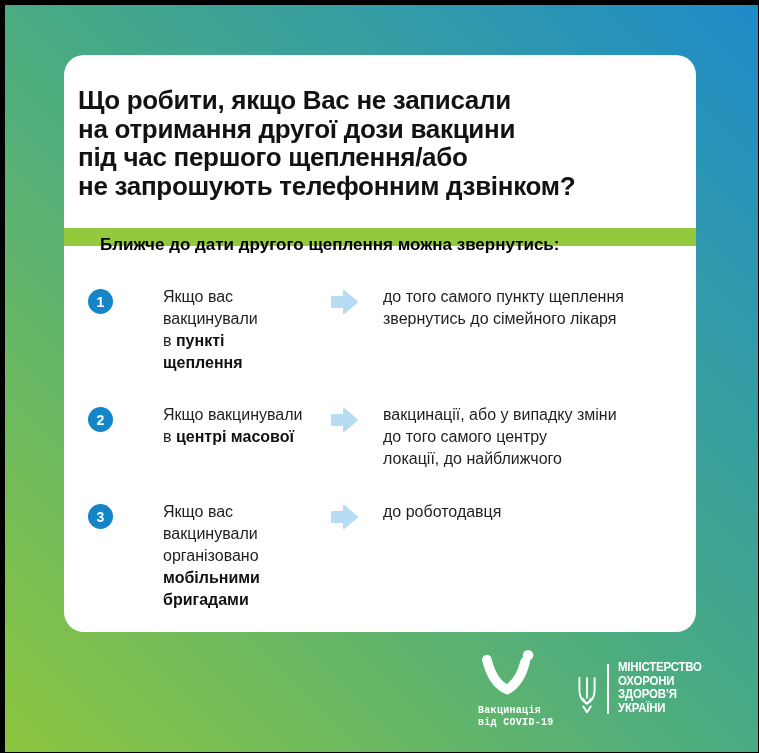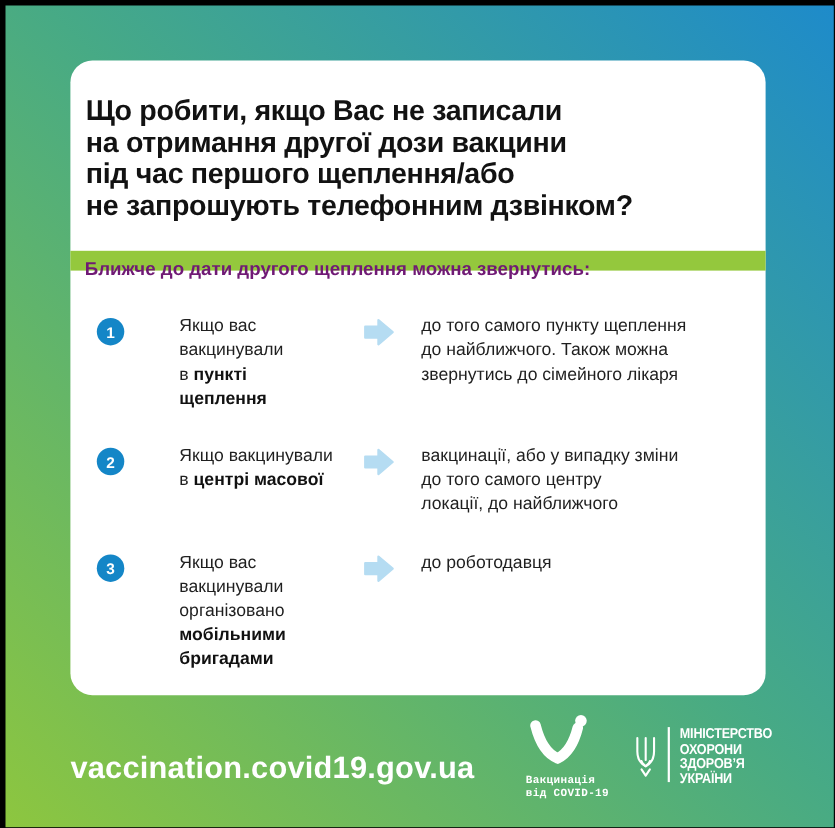--- a/index.html
+++ b/index.html
@@ -14,43 +14,43 @@
     position:absolute; left:64px; top:55px; width:632px; height:577px;
     background:#fff; border-radius:20px;
   }
   .title {
     position:absolute; left:14px; top:31px;
     font-size:26px; font-weight:700; line-height:28.5px;
     color:#121212; letter-spacing:-0.3px; white-space:nowrap;
   }
   .banner {
     position:absolute; left:0; top:173px; width:100%; height:18px;
-    background:#94c83d; color:#701a75; font-size:17px; font-weight:700;
-    line-height:33px; padding-left:13px; white-space:nowrap;
+    background:#94c83d; color:#000000; font-size:17px; font-weight:700;
+    line-height:33px; padding-left:36px; white-space:nowrap;
   }
   .row { position:absolute; left:0; right:0; }
   .row1 { top:231px; } .row2 { top:349px; } .row3 { top:446px; }
   .num {
     position:absolute; left:24px; top:3px; width:25px; height:25px;
     border-radius:50%; background:#1486c7; color:#fff;
     font-size:14px; font-weight:700; display:flex; align-items:center; justify-content:center;
   }
   .ltext { position:absolute; left:63px; top:0; font-size:16px; line-height:22px; color:#1f1f1f;margin-left:36px; }
   .ltext .line { white-space:nowrap; }
   .b { font-weight:700; color:#111;text-align:right; }
   .arrow { position:absolute; left:264px; top:1px; width:32px; height:30px; }
   .rtext { position:absolute; left:319px; top:0; font-size:16px; line-height:22px; color:#1f1f1f; }
   .rtext .line { white-space:nowrap; }
   .url {
     position:absolute; left:64px; top:682px; color:#fff;
     font-size:28px; font-weight:700; letter-spacing:0.2px; white-space:nowrap;
   }
   .vlogo { position:absolute; left:478px; top:650px; width:112px; text-align:left; color:#ffffff;font-family:Liberation Mono, monospace; }
   .vlogo .caption { font-size:10px; font-weight:700; line-height:12px; letter-spacing:0.3px; margin-top:2px; }
-  .ministry { position:absolute; left:575px; top:658px; display:flex; align-items:center; color:#fff; }
+  .ministry { position:absolute; left:575px; top:658px; display:flex; align-items:flex-end; color:#fff; }
   .trident { width:24px; height:38px; margin-top:3px; }
   .mdivider { width:2px; height:50px; background:#fff; margin-left:8px; margin-right:9px; }
   .mtext { font-size:13px; font-weight:700; line-height:13.5px; letter-spacing:-0.2px;
            transform:scaleX(0.88); transform-origin:left top; margin-top:2px; white-space:nowrap; }
 </style>
 </head>
 <body>
 
 <div class="page">
   <div class="gradient"></div>
@@ -71,21 +71,20 @@
         <div class="line"><span>Якщо вас</span><span class="b"></span></div>
         <div class="line"><span>вакцинували</span><span class="b"></span></div>
         <div class="line"><span>в </span><span class="b">пункті</span></div>
         <div class="line"><span></span><span class="b">щеплення</span></div>
       </div>
       <svg class="arrow" viewBox="0 0 32 30">
         <path d="M4 10 h12 v-6 l13 11 l-13 11 v-6 H4 z" fill="#b5dcf2" stroke="#b5dcf2" stroke-width="2" stroke-linejoin="round"></path>
       </svg>
       <div class="rtext">
         <div class="line">до того самого пункту щеплення</div>
-        <div class="line">до найближчого. Також можна</div>
         <div class="line">звернутись до сімейного лікаря</div>
       </div>
     </div>
 
     <div class="row row2">
       <div class="num">2</div>
       <div class="ltext">
         <div class="line"><span>Якщо вакцинували</span><span class="b"></span></div>
         <div class="line"><span>в </span><span class="b">центрі масової</span></div>
       </div>
@@ -110,21 +109,20 @@
       </div>
       <svg class="arrow" viewBox="0 0 32 30">
         <path d="M4 10 h12 v-6 l13 11 l-13 11 v-6 H4 z" fill="#b5dcf2" stroke="#b5dcf2" stroke-width="2" stroke-linejoin="round"></path>
       </svg>
       <div class="rtext">
         <div class="line">до роботодавця</div>
       </div>
     </div>
   </div>
 
-  <div class="url">vaccination.covid19.gov.ua</div>
 
   <div class="vlogo">
     <svg width="58" height="48" viewBox="0 0 60 50">
       <path d="M9 10 C13 26 20 37 30 41 C40 36 46 24 49 12" stroke="#ffffff" stroke-width="10" fill="none" stroke-linecap="round"></path>
       <circle cx="52" cy="5.5" r="5.5" fill="#ffffff"></circle>
     </svg>
     <div class="caption">
       <div>Вакцинація</div>
       <div>від COVID-19</div>
     </div>

